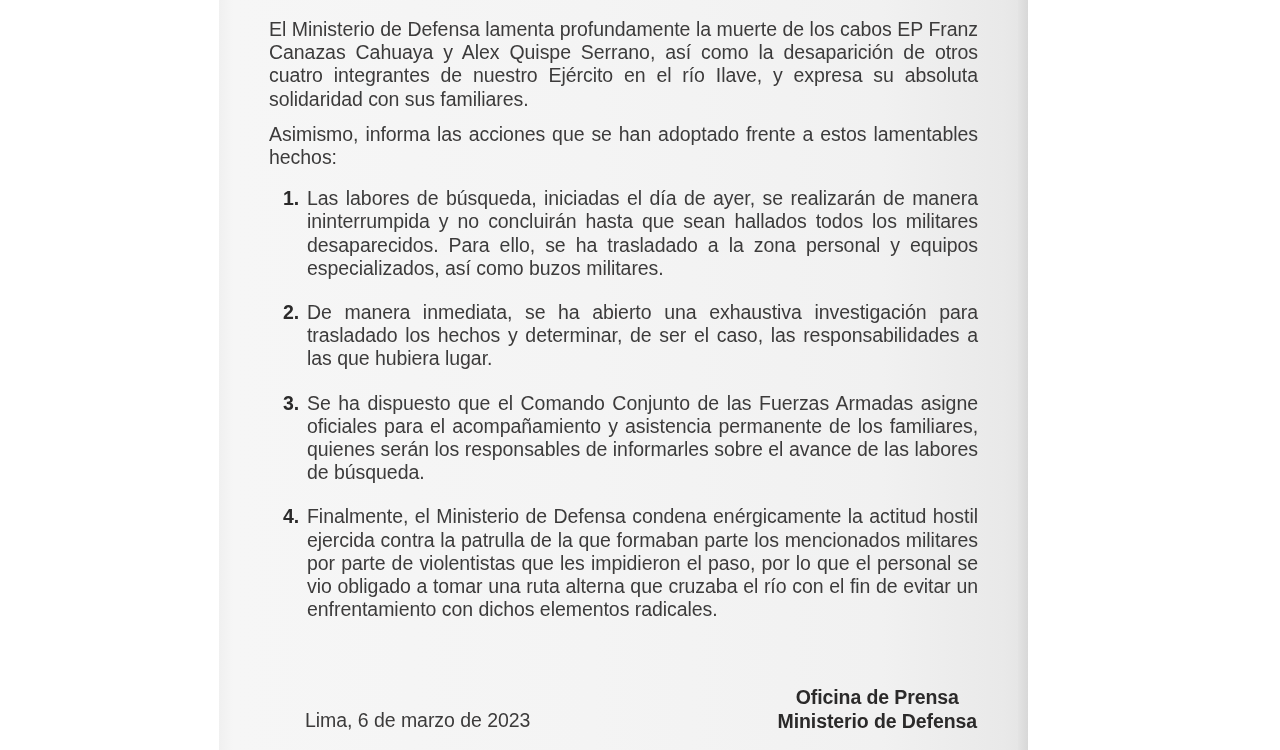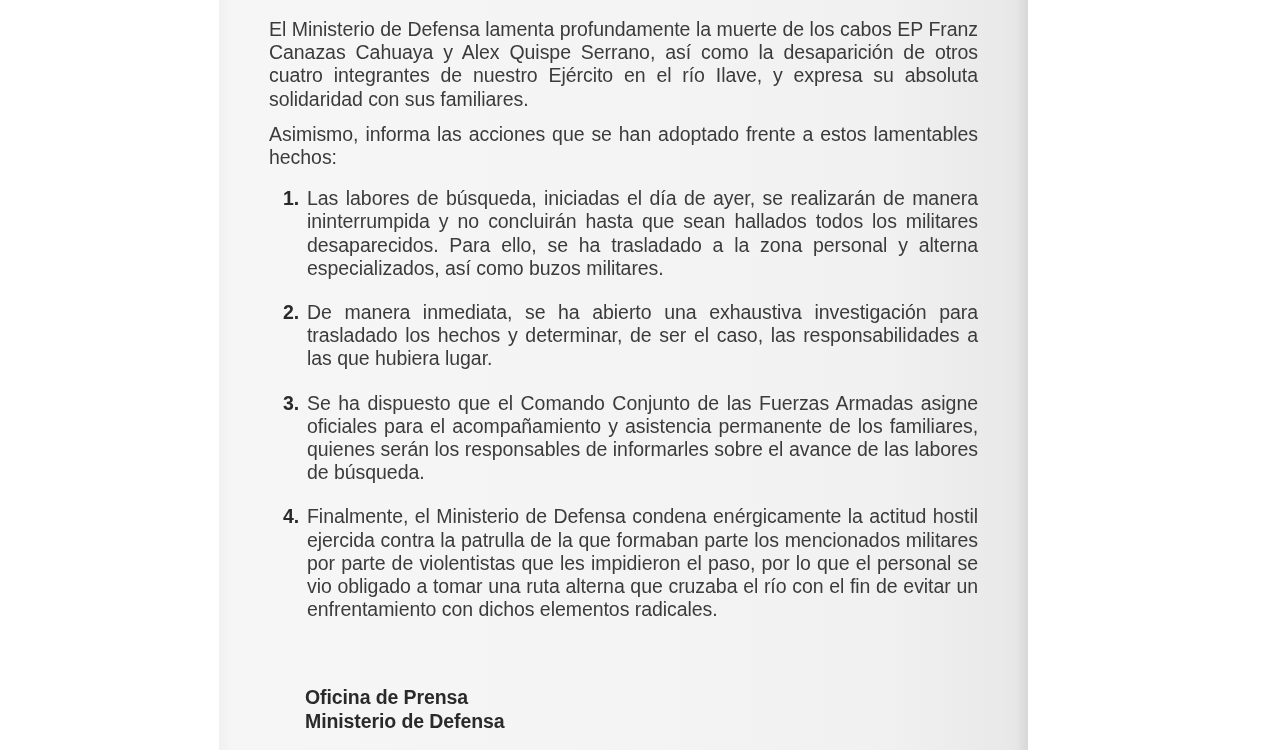--- a/index.html
+++ b/index.html
@@ -116,21 +116,21 @@
   #date-line {
     font-size: 19.5px;
     line-height: 23px;
     color: #3c3b3b;
     letter-spacing: -0.05px;
     white-space: nowrap;
     padding-bottom: 1px;
   }
 
   #signature {
-    text-align: left;
+    text-align: center;
     font-weight: bold;
     font-size: 19.5px;
     line-height: 23.5px;
     color: #2b2a2a;
     letter-spacing: -0.1px;
     white-space: nowrap;
   }
 </style>
 </head>
 <body>
@@ -141,41 +141,42 @@
 
     <div id="content">
 
       <p class="para">El Ministerio de Defensa lamenta profundamente la muerte de los cabos EP Franz Canazas Cahuaya y Alex Quispe Serrano, así como la desaparición de otros cuatro integrantes de nuestro Ejército en el río Ilave, y expresa su absoluta solidaridad con sus familiares.</p>
 
       <p class="para">Asimismo, informa las acciones que se han adoptado frente a estos lamentables hechos:</p>
 
       <ol id="actions">
 
         <li>
-          <span class="marker">1.</span><span>Las labores de búsqueda, iniciadas el día de ayer, se realizarán de manera ininterrumpida y no concluirán hasta que sean hallados todos los militares desaparecidos. Para ello, se ha trasladado a la zona personal y alterna especializados, así como buzos militares.</span>
+          <span class="marker">1.</span><span>Las labores de búsqueda, iniciadas el día de ayer, se realizarán de manera ininterrumpida y no concluirán hasta que sean hallados todos los militares desaparecidos. Para ello, se ha trasladado a la zona personal y equipos especializados, así como buzos militares.</span>
         </li>
 
         <li>
           <span class="marker">2.</span><span>De manera inmediata, se ha abierto una exhaustiva investigación para trasladado los hechos y determinar, de ser el caso, las responsabilidades a las que hubiera lugar.</span>
         </li>
 
         <li>
           <span class="marker">3.</span><span>Se ha dispuesto que el Comando Conjunto de las Fuerzas Armadas asigne oficiales para el acompañamiento y asistencia permanente de los familiares, quienes serán los responsables de informarles sobre el avance de las labores de búsqueda.</span>
         </li>
 
         <li>
           <span class="marker">4.</span><span>Finalmente, el Ministerio de Defensa condena enérgicamente la actitud hostil ejercida contra la patrulla de la que formaban parte los mencionados militares por parte de violentistas que les impidieron el paso, por lo que el personal se vio obligado a tomar una ruta alterna que cruzaba el río con el fin de evitar un enfrentamiento con dichos elementos radicales.</span>
         </li>
 
       </ol>
 
     </div>
 
     <div id="footer">
 
+      <div id="date-line">Lima, 6 de marzo de 2023</div>
 
       <div id="signature">
         <div>Oficina de Prensa</div>
         <div>Ministerio de Defensa</div>
       </div>
 
     </div>
 
   </div>
 

